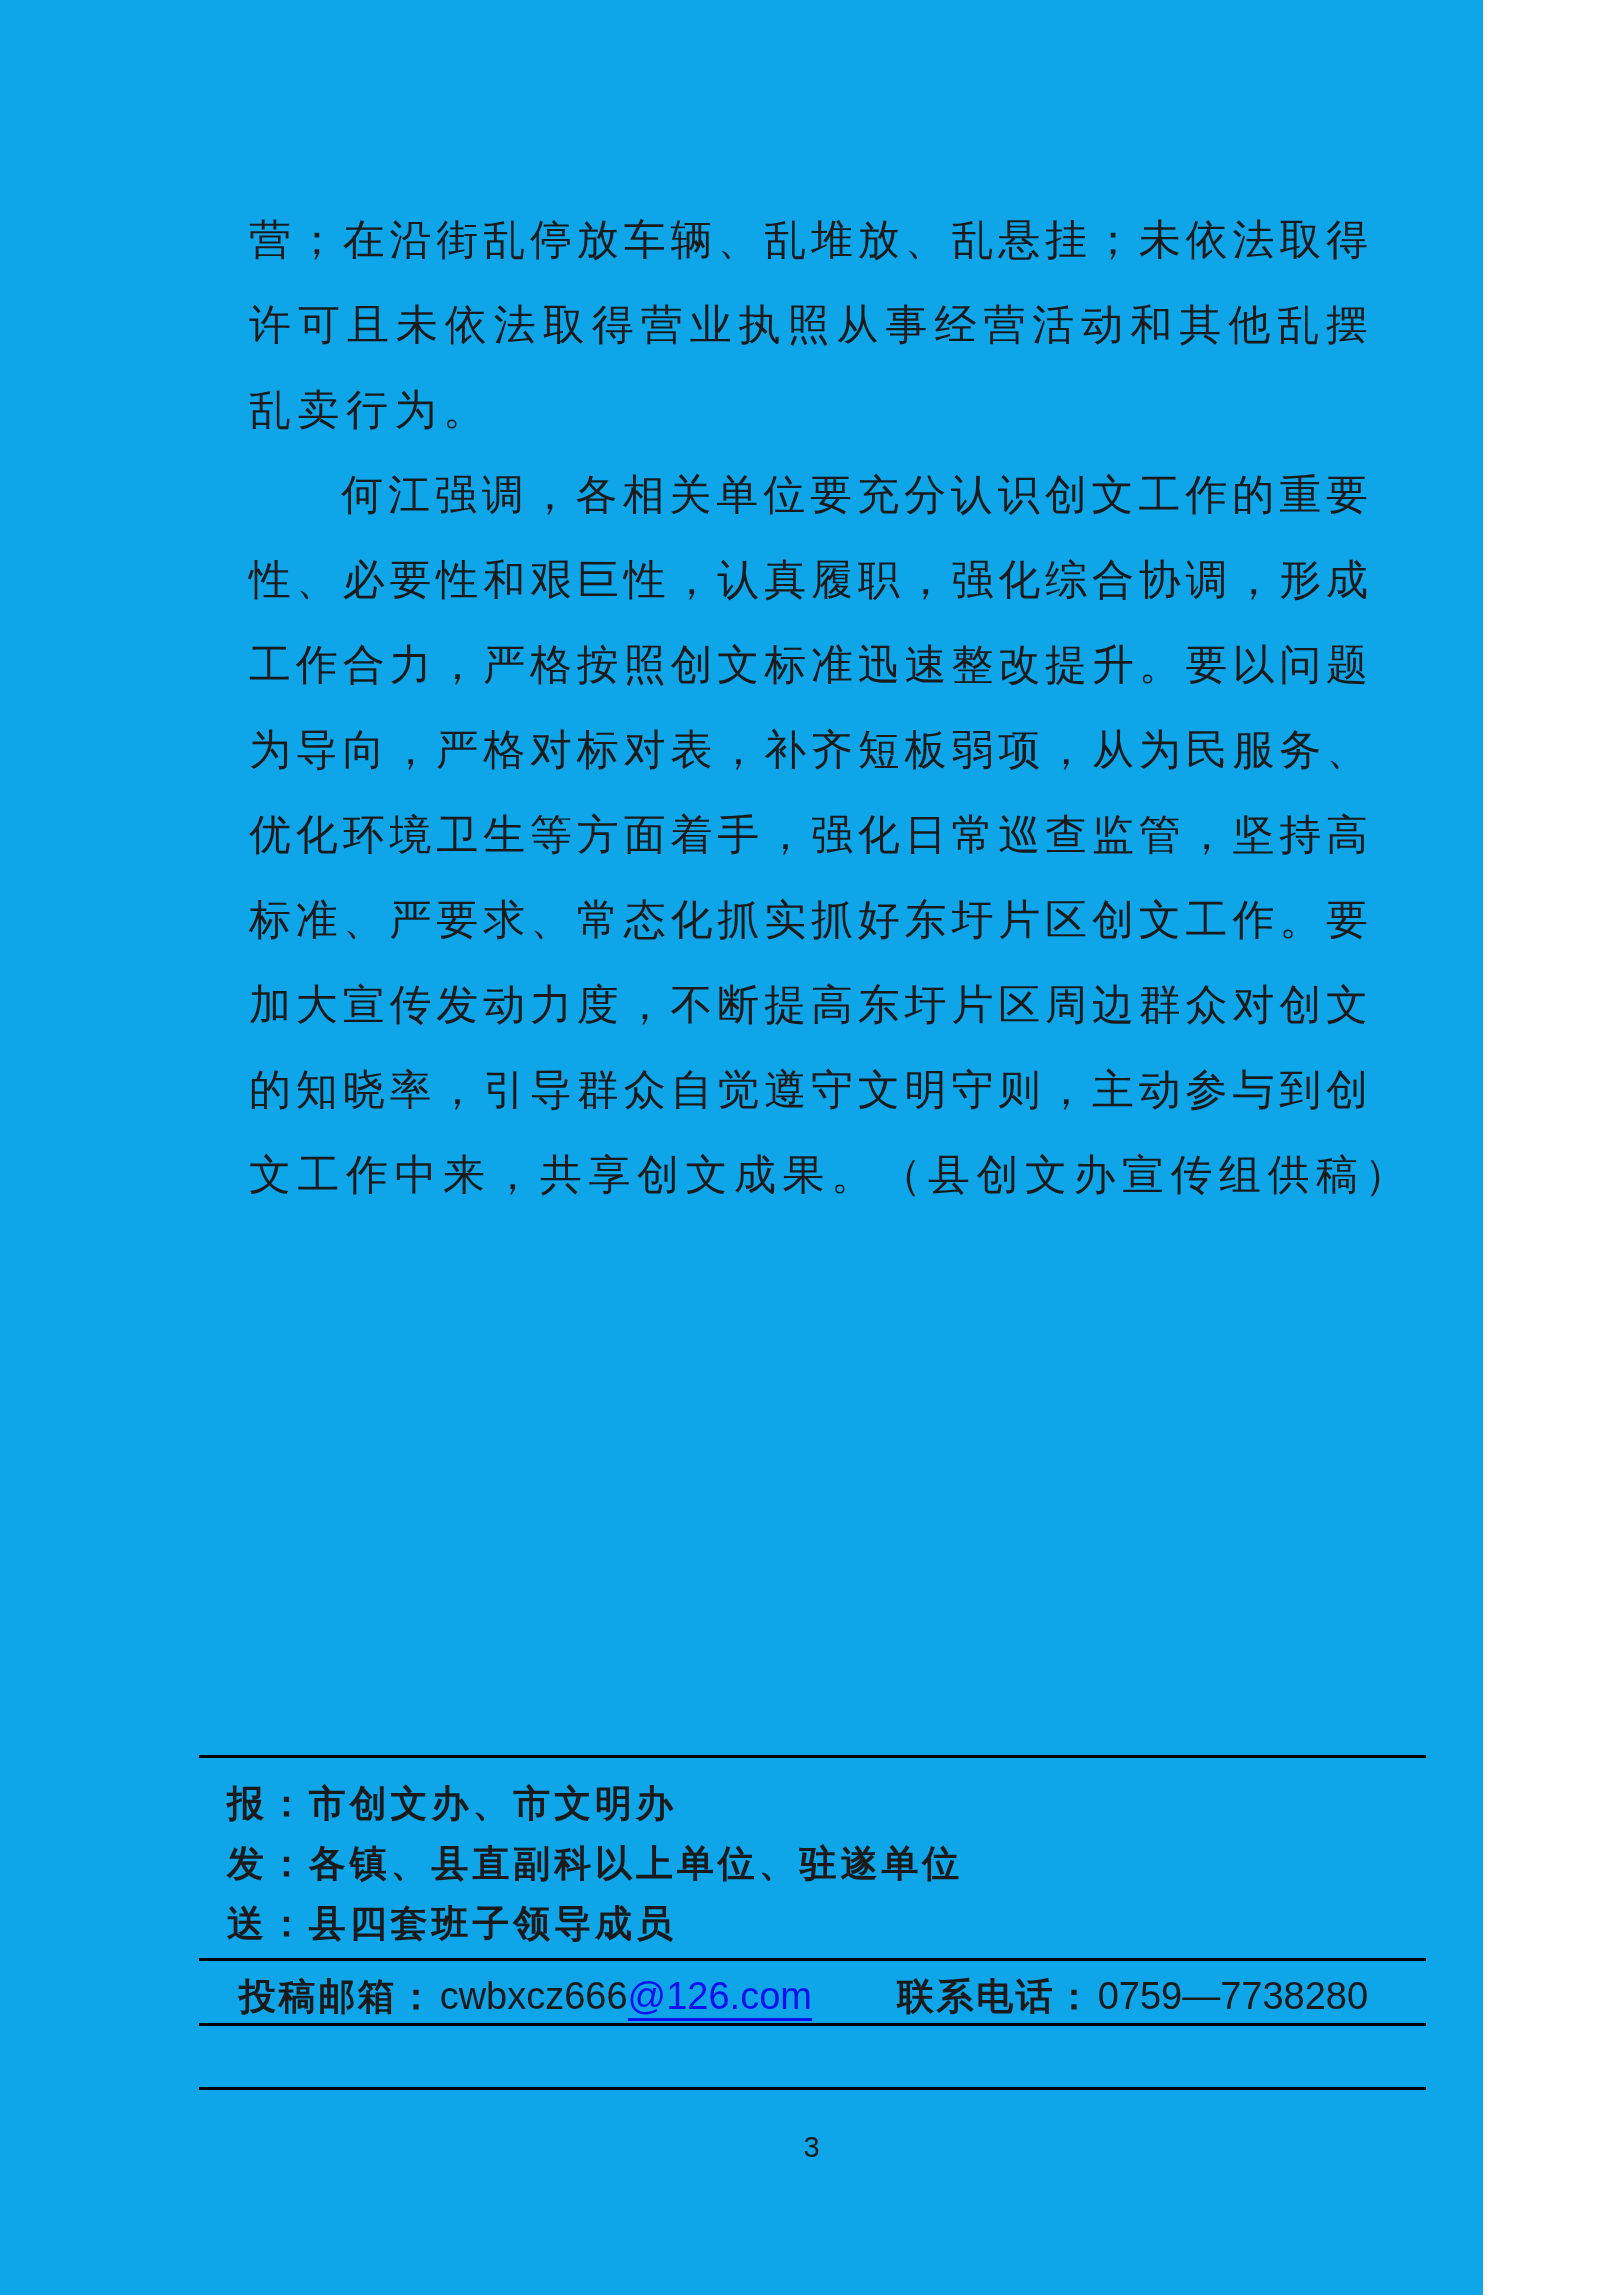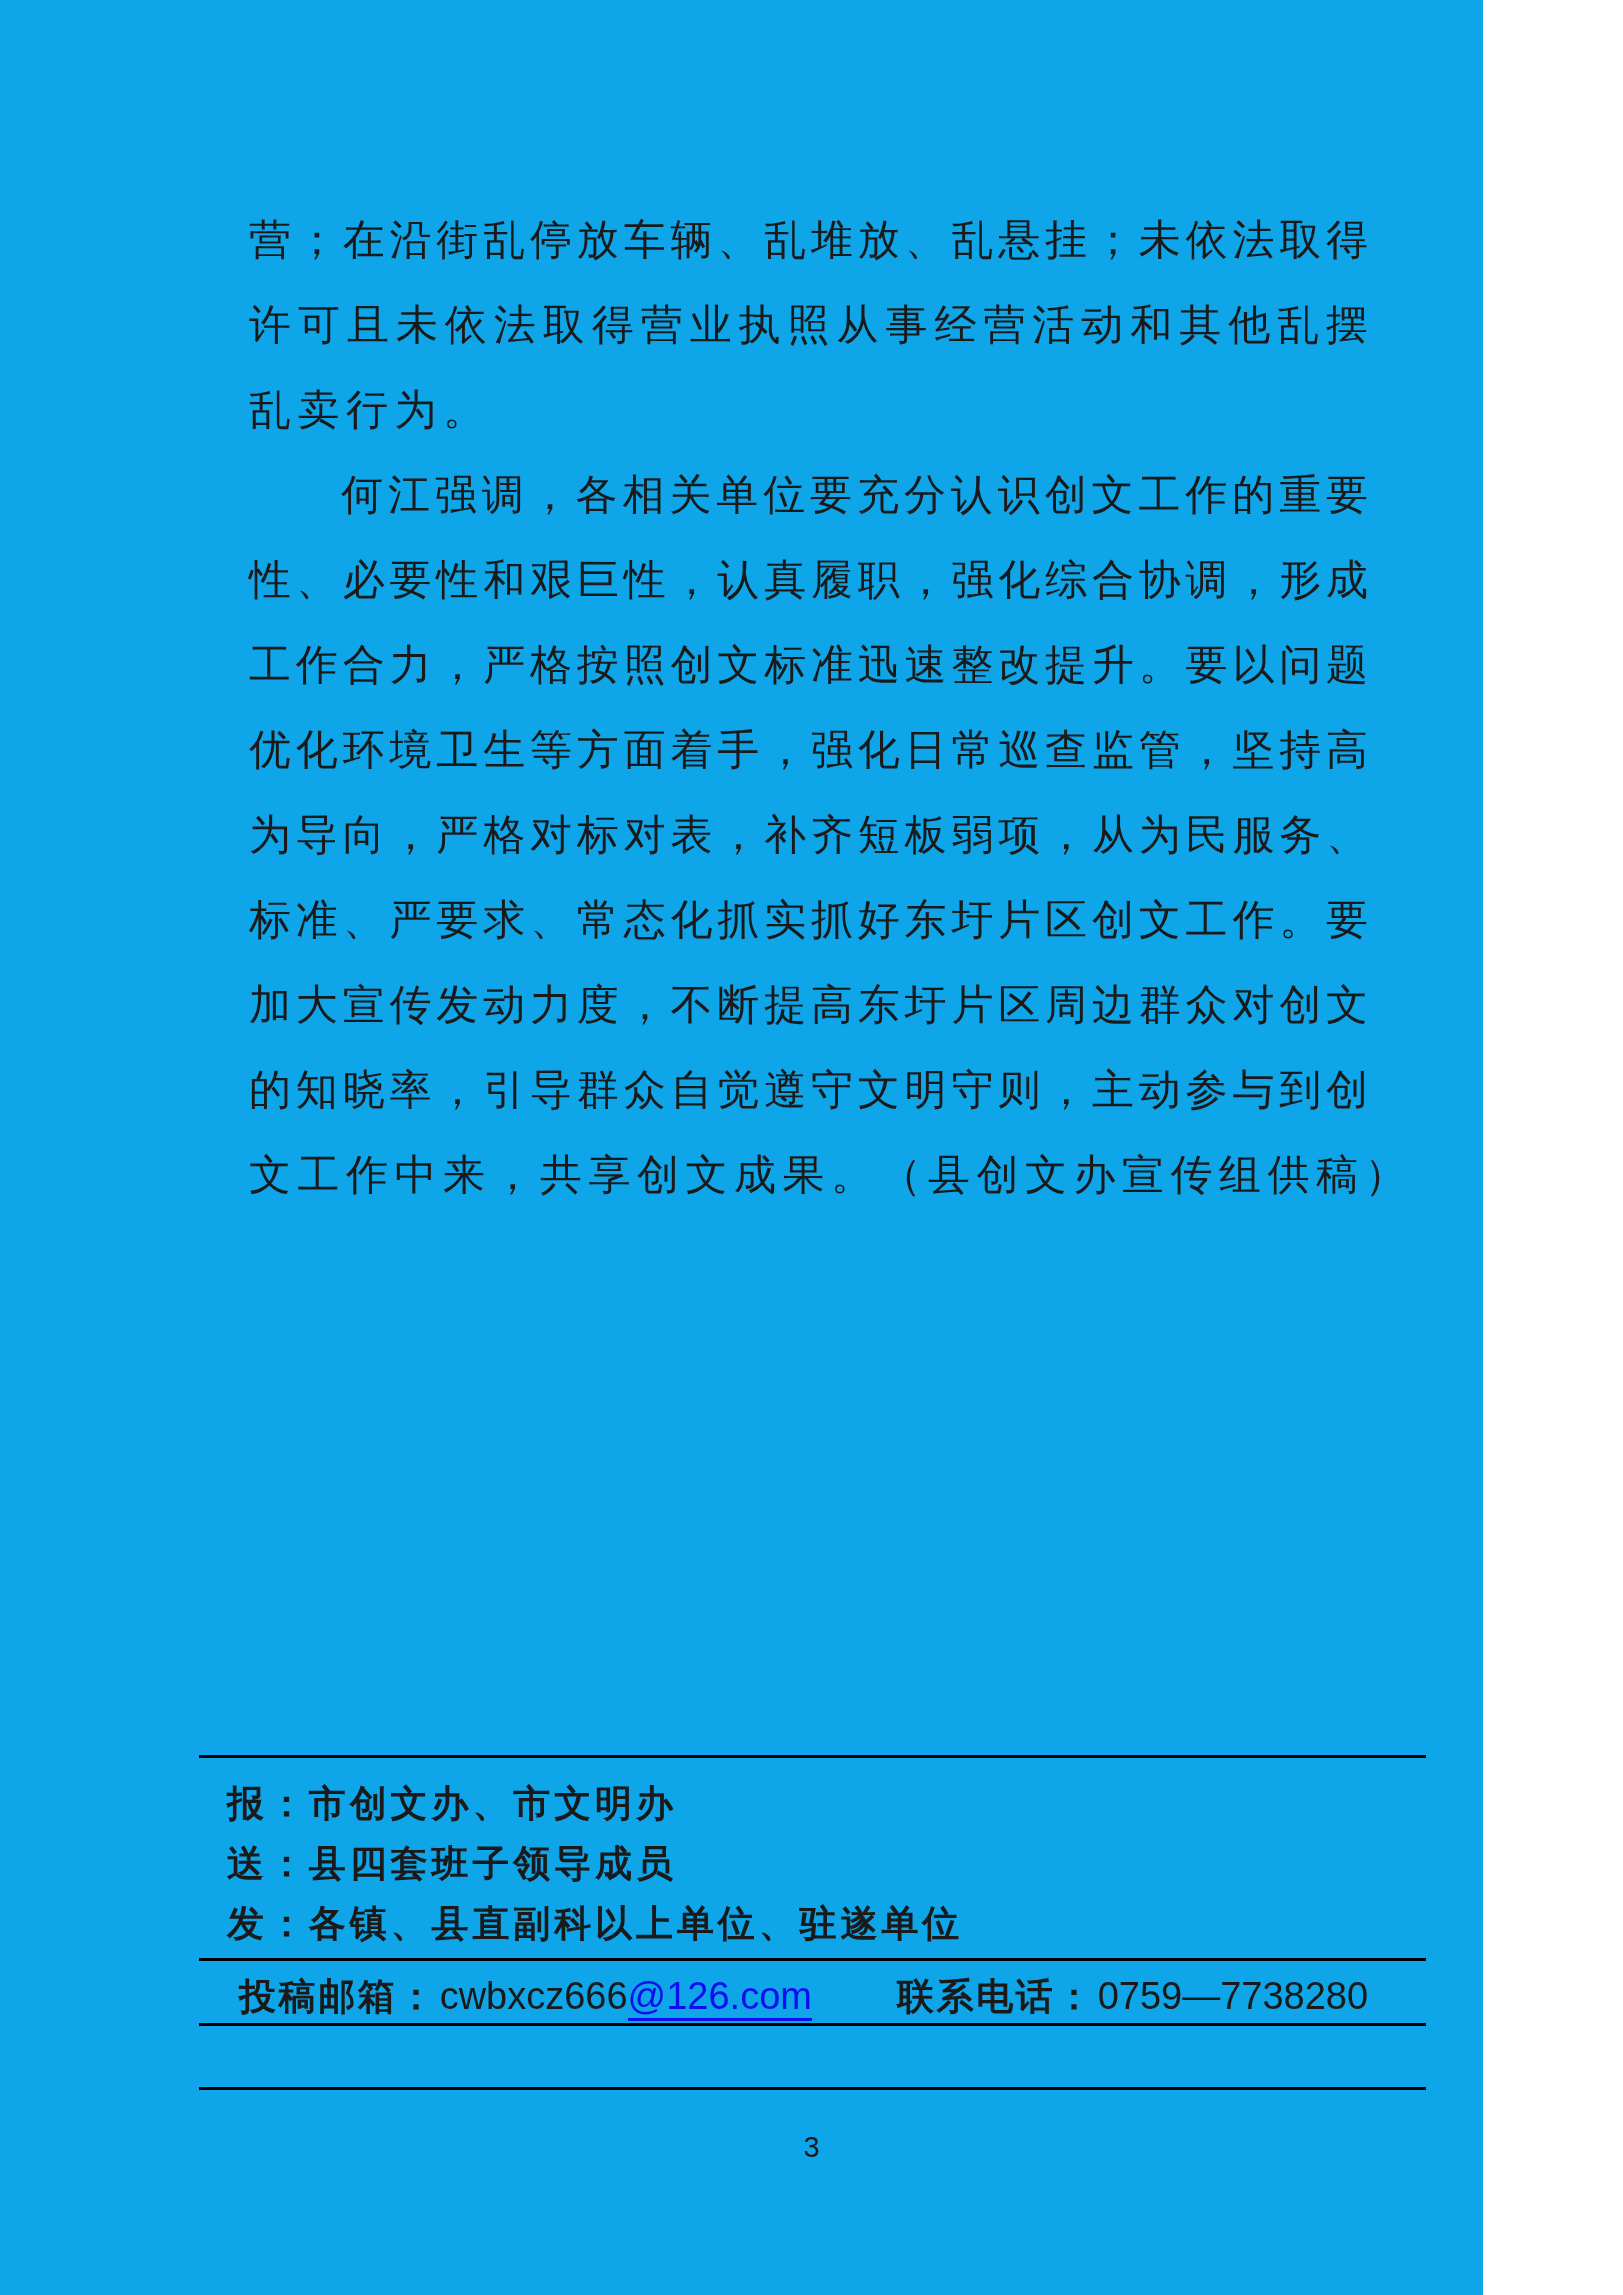--- a/index.html
+++ b/index.html
@@ -110,37 +110,37 @@
 
 <div class="page">
 
   <div class="body-text">
     <div class="line">营；在沿街乱停放车辆、乱堆放、乱悬挂；未依法取得</div>
     <div class="line">许可且未依法取得营业执照从事经营活动和其他乱摆</div>
     <div class="line nostretch">乱卖行为。</div>
     <div class="line indent">何江强调，各相关单位要充分认识创文工作的重要</div>
     <div class="line">性、必要性和艰巨性，认真履职，强化综合协调，形成</div>
     <div class="line">工作合力，严格按照创文标准迅速整改提升。要以问题</div>
+    <div class="line">为导向，严格对标对表，补齐短板弱项，从为民服务、</div>
     <div class="line">优化环境卫生等方面着手，强化日常巡查监管，坚持高</div>
-    <div class="line">为导向，严格对标对表，补齐短板弱项，从为民服务、</div>
     <div class="line">标准、严要求、常态化抓实抓好东圩片区创文工作。要</div>
     <div class="line">加大宣传发动力度，不断提高东圩片区周边群众对创文</div>
     <div class="line">的知晓率，引导群众自觉遵守文明守则，主动参与到创</div>
     <div class="line nostretch">文工作中来，共享创文成果。（县创文办宣传组供稿）</div>
   </div>
 
   <div class="rule rule-1"></div>
   <div class="rule rule-2"></div>
   <div class="rule rule-3"></div>
   <div class="rule rule-4"></div>
 
   <div class="distribution">
     <div class="dist-line">报：市创文办、市文明办</div>
+    <div class="dist-line">发：各镇、县直副科以上单位、驻遂单位</div>
     <div class="dist-line">送：县四套班子领导成员</div>
-    <div class="dist-line">发：各镇、县直副科以上单位、驻遂单位</div>
   </div>
 
   <div class="contact-row">
     <span class="contact-email">
       <span class="cn-label">投稿邮箱：</span>
       <span class="latin">cwbxcz666</span><a class="latin email-link" style="color: rgb(15, 15, 238);">@126.com</a>
     </span>
     <span class="contact-phone">
       <span class="cn-label">联系电话：</span>
       <span class="latin">0759—7738280</span>

